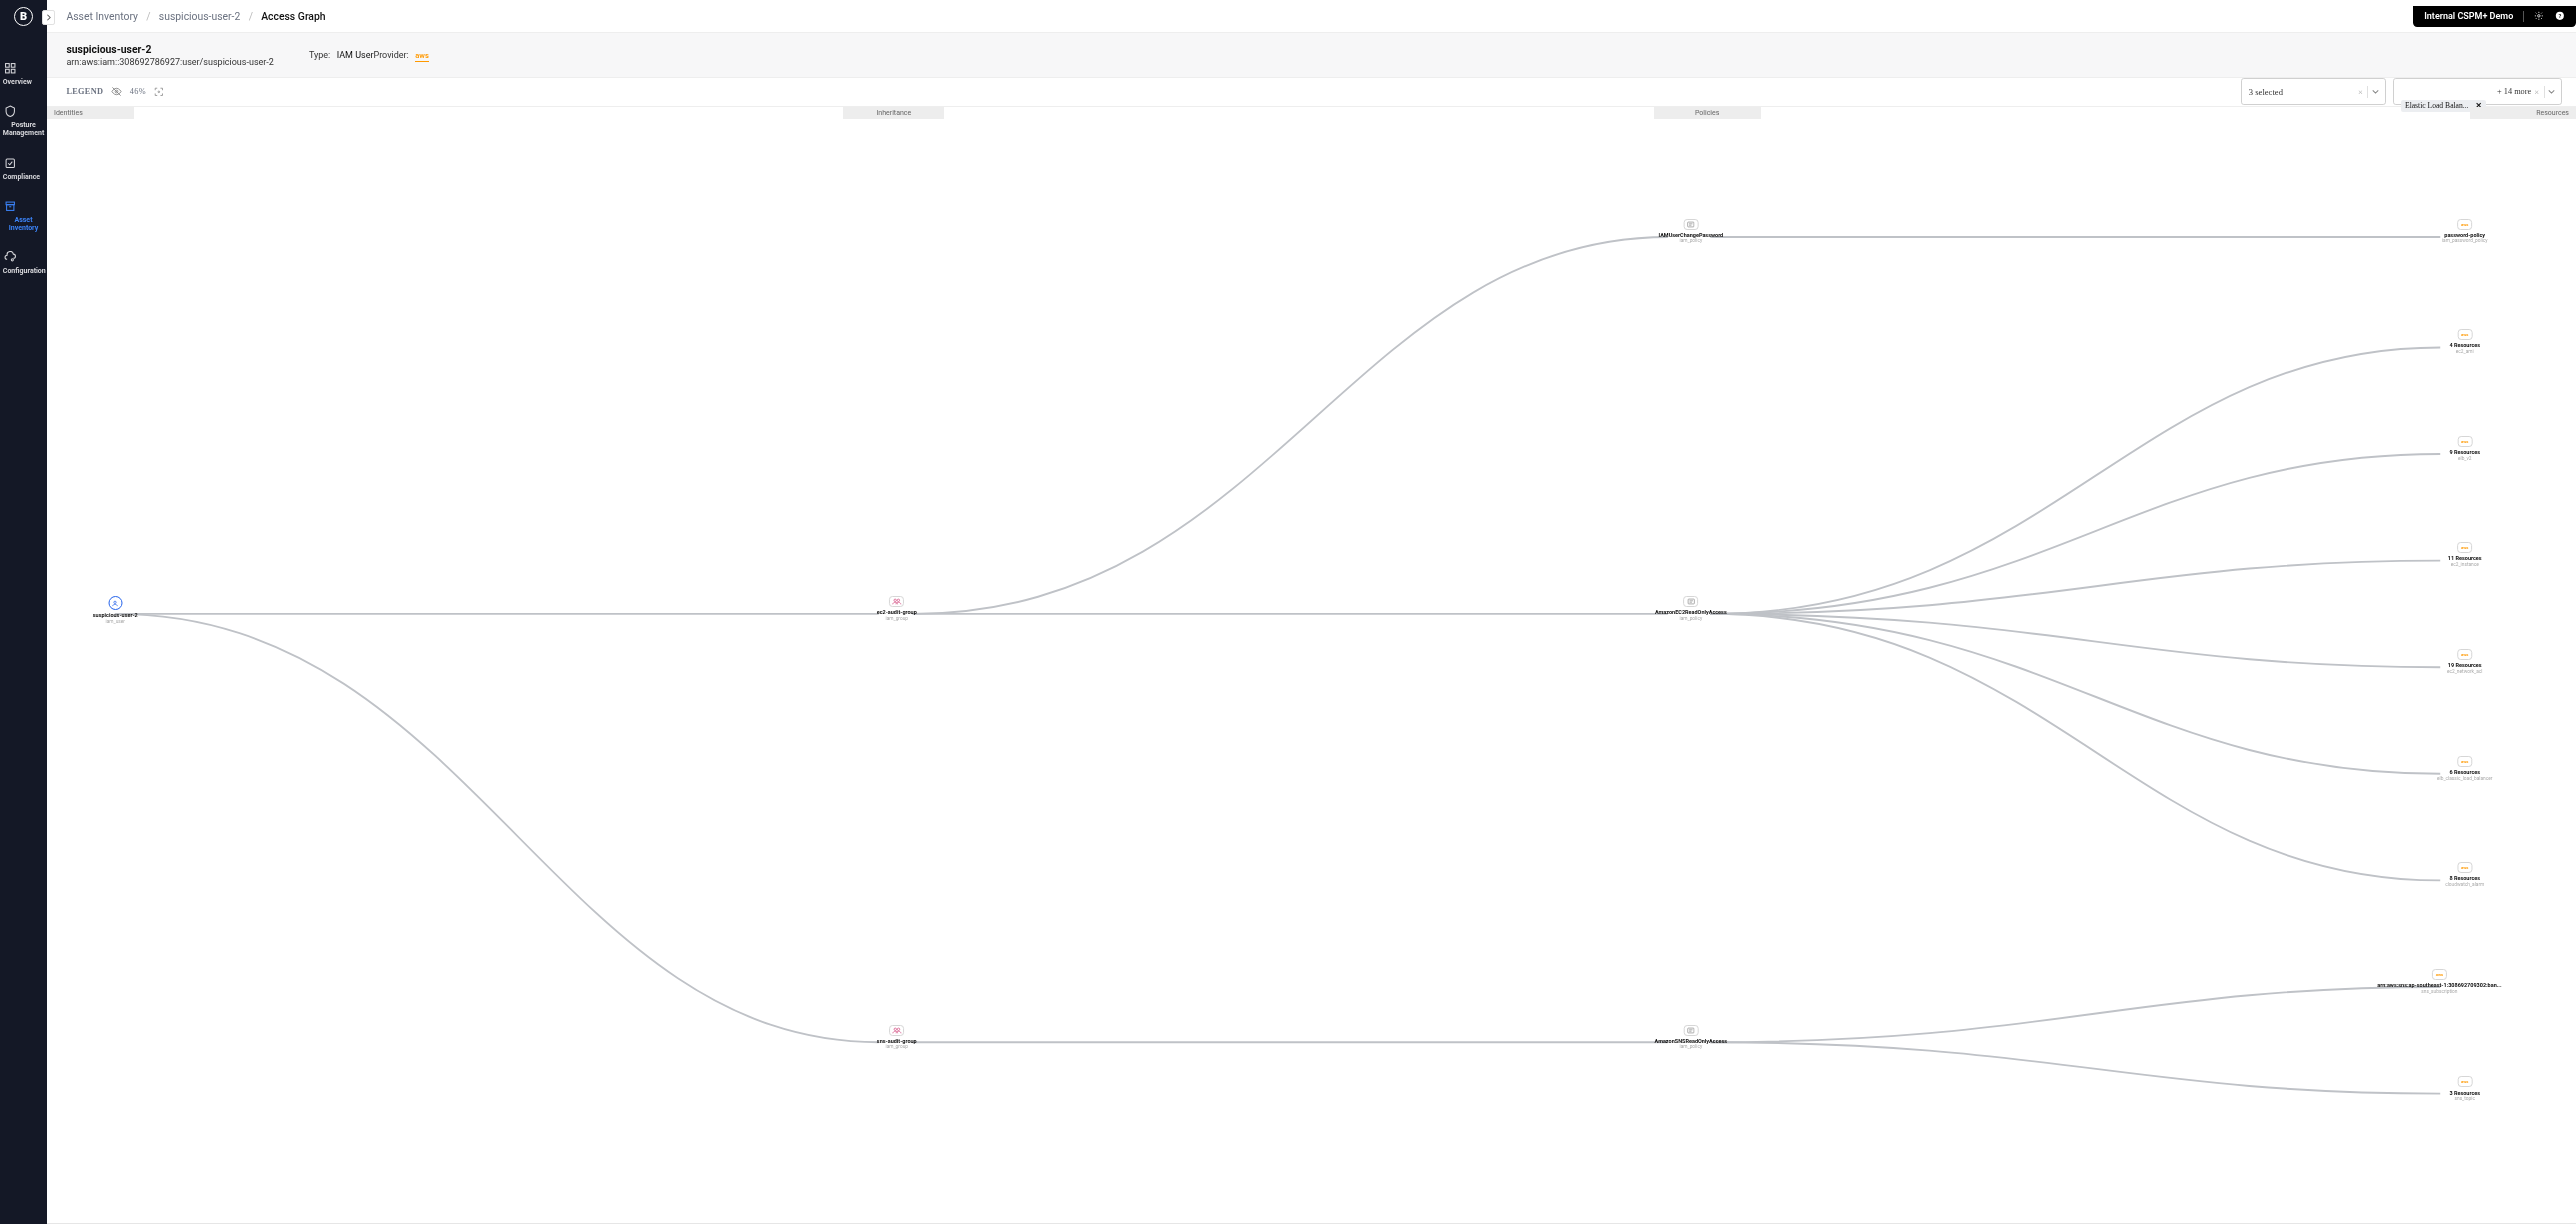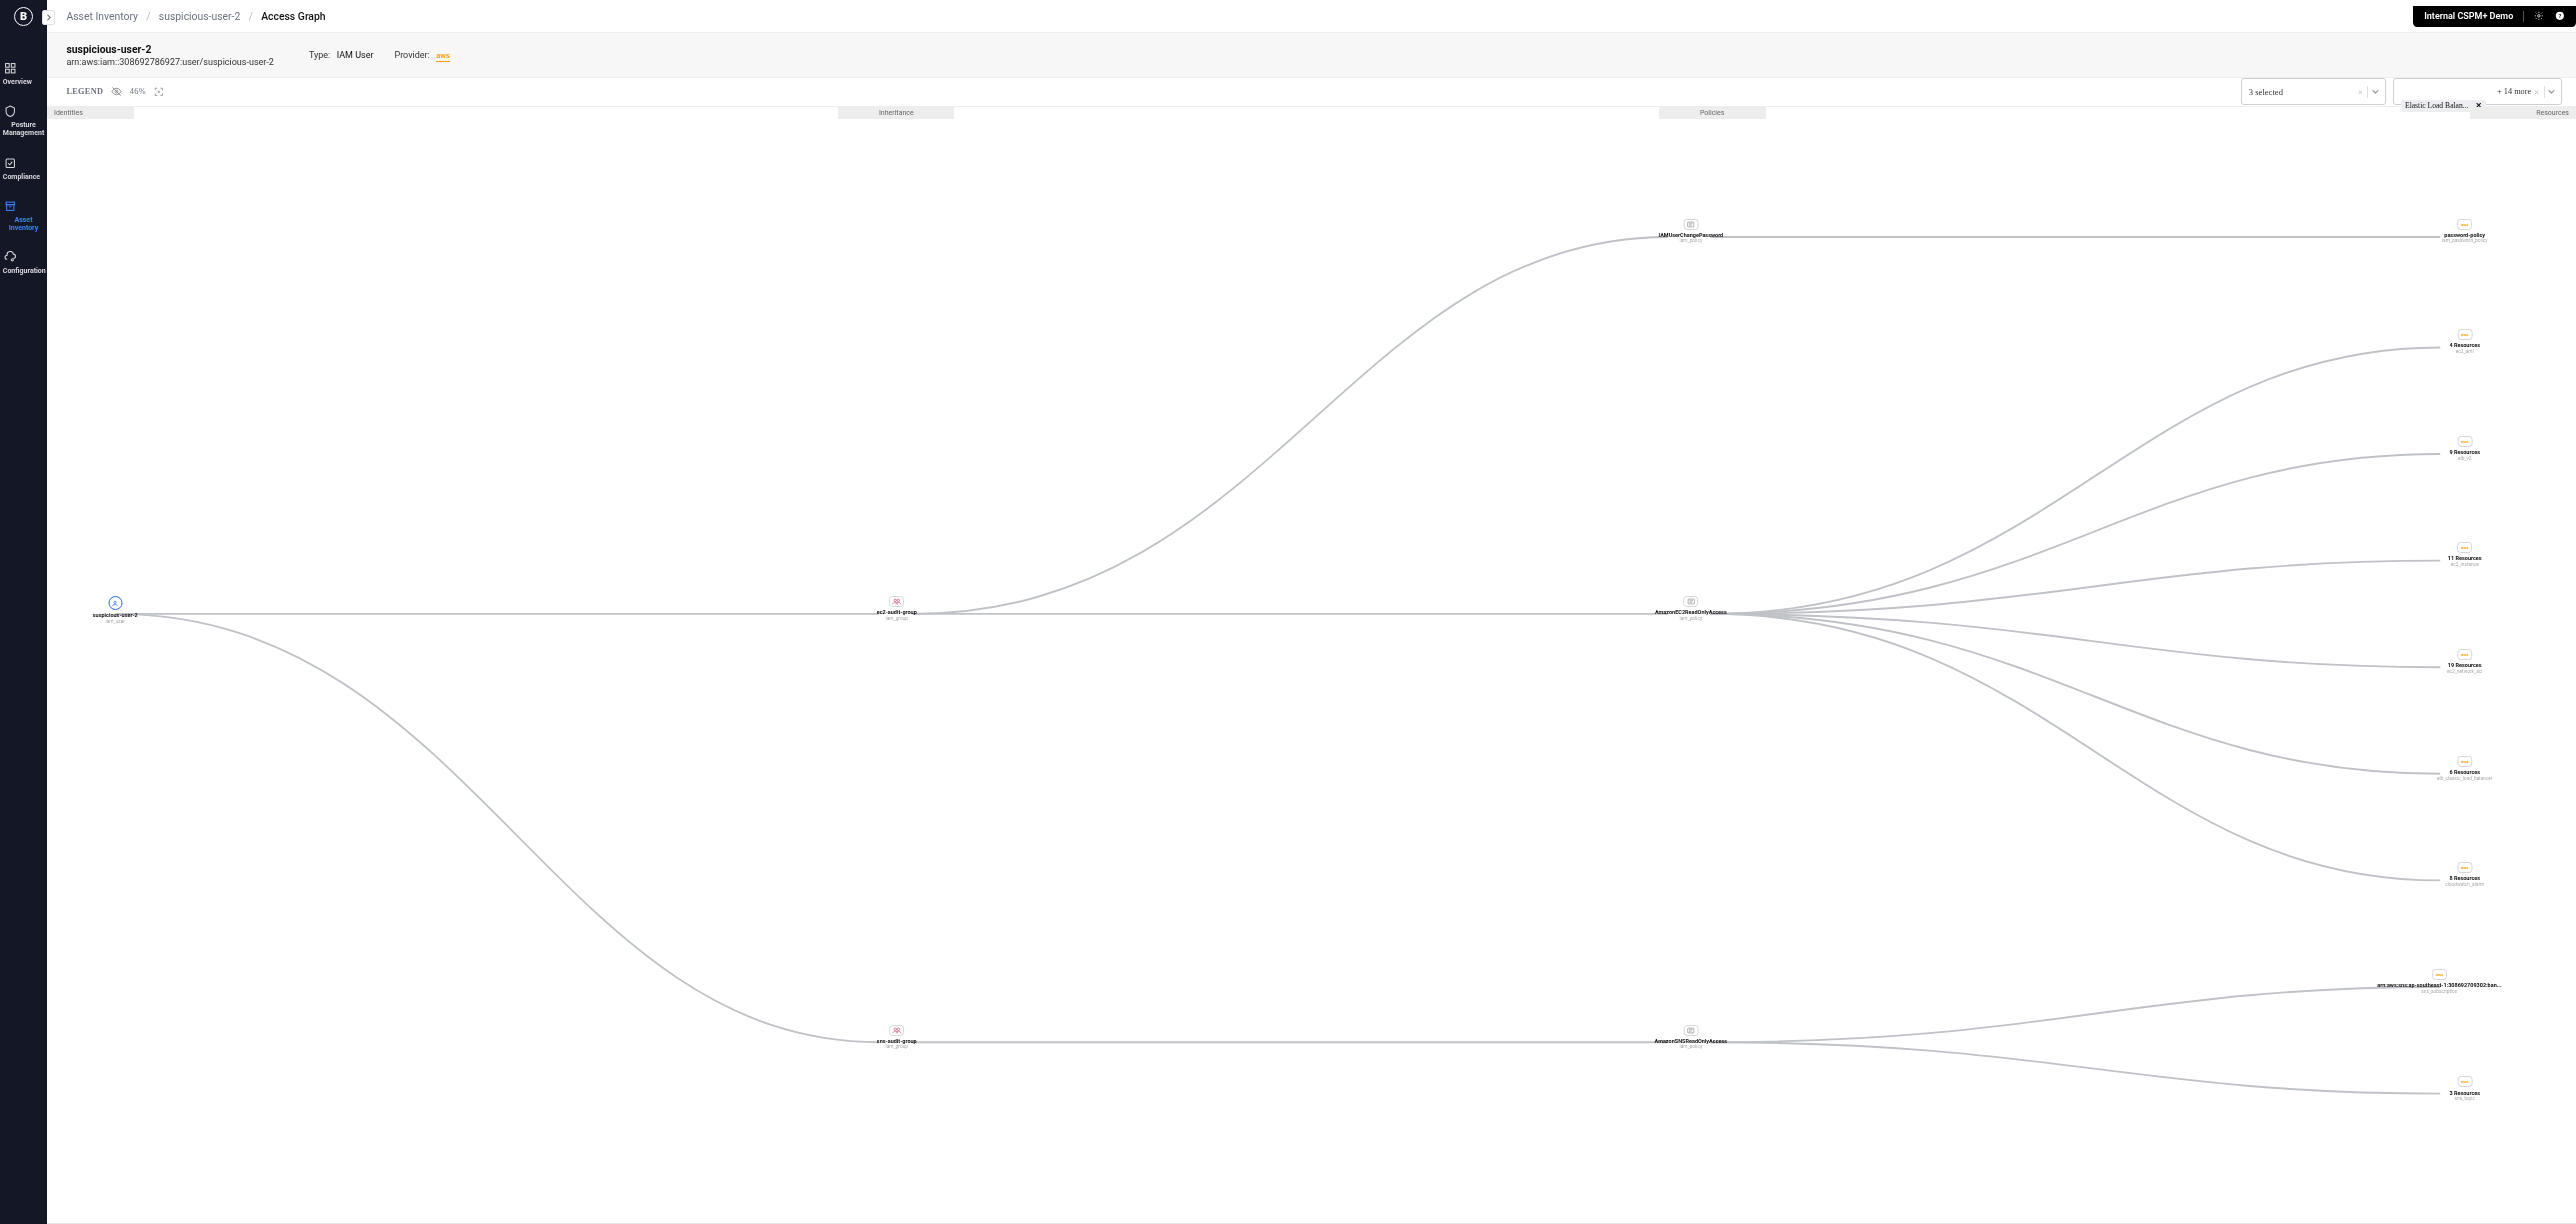--- a/index.html
+++ b/index.html
@@ -30,21 +30,21 @@
   .top-right { display: flex; align-items: center; gap: 0; height: 100%; }
   .demo-badge { background: #000; color: #fff; height: 21px; padding: 0 11px; display: flex; align-items: center; gap: 9.7px; border-radius: 0 0 4.2px 4.2px; margin-right: 0; font-size: 9px; font-weight: 600; }
   .demo-badge .divider { width: 0.7px; height: 11px; background: #555; }
   .demo-badge .icon-btn { width: 11px; height: 11px; display: flex; align-items: center; justify-content: center; cursor: pointer; }
 
   
   .resource-header { background: #f7f7f8; padding: 9.7px 19.4px; display: flex; align-items: center; gap: 35px; border-bottom: 0.7px solid #eee; }
   .resource-title { display: flex; flex-direction: column; gap: 1.4px; }
   .resource-title .name { font-size: 10.4px; font-weight: 700; }
   .resource-title .arn { font-size: 9px; color: #333; }
-  .resource-meta { display: flex; gap: 21px; font-size: 9px; }
+  .resource-meta { display: flex; font-size: 9px; }
   .resource-meta .meta-label { color: #333; margin-right: 4.2px; }
   .provider-aws { color: #ff9900; font-weight: 600; font-size: 7.6px; border-bottom: 0.7px solid #ff9900; padding-bottom: 0.7px; }
 
   
   .toolbar { height: 29px; display: flex; align-items: center; justify-content: space-between; padding: 0 14px 0 19.4px; border-bottom: 0.7px solid #eee; font-family: Liberation Serif, serif; }
   .toolbar-left { display: flex; align-items: center; gap: 7px; font-size: 8.3px; color: #6b7280; letter-spacing: 0.3px; }
   .toolbar-left .legend-label { font-weight: 600; }
   .toolbar-left .icon-btn { width: 12.5px; height: 12.5px; display: flex; align-items: center; justify-content: center; cursor: pointer; color: #6b7280; }
   .toolbar-right { display: flex; gap: 7px; }
   .select-box { height: 27px; min-width: 145px; border: 0.7px solid #d0d0d0; border-radius: 2.8px; display: flex; align-items: center; padding: 0 2.8px 0 7px; font-size: 8.6px; background: #fff; cursor: pointer; }
@@ -54,21 +54,21 @@
   .select-box .more { margin-left: 11px; font-size: 8.3px; color: #333; }
   .select-box .clear { width: 11px; text-align: center; color: #aaa; cursor: pointer; }
   .select-box .divider { width: 0.7px; height: 12.5px; background: #e0e0e0; margin: 0 1.4px; }
   .select-box .chevron { width: 12.5px; text-align: center; color: #888; }
 
   
   .column-headers { display: flex; height: 12.5px; font-size: 7px; color: #666; }
   .column-headers .col { display: flex; align-items: center; padding: 0 7px; }
   .column-headers .col.identities { width: 87px; background: #ededed; }
   .column-headers .col.spacer1 { flex: 1; }
-  .column-headers .col.inheritance { width: 116px; background: #ededed; justify-content: center; }
+  .column-headers .col.inheritance { width: 101px; background: #ededed; justify-content: center; }
   .column-headers .col.spacer2 { flex: 1; }
   .column-headers .col.policies { width: 107px; background: #ededed; justify-content: center; }
   .column-headers .col.spacer3 { flex: 1; }
   .column-headers .col.resources { width: 106px; background: #ededed; justify-content: flex-end; }
 
   
   .graph-wrap { flex: 1; position: relative; overflow: hidden; }
   svg.graph { width: 100%; height: 100%; }
   .edge { fill: none; stroke: #bfc2c7; stroke-width: 1; }
 

